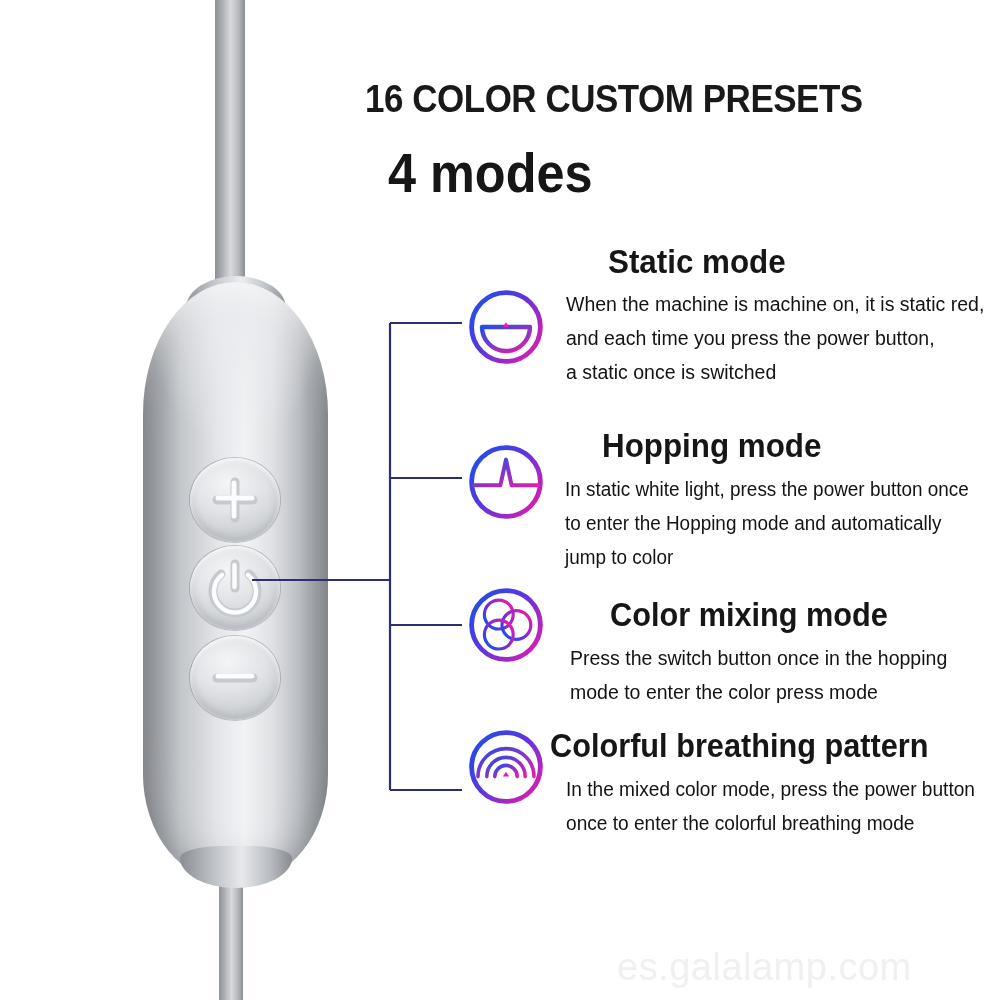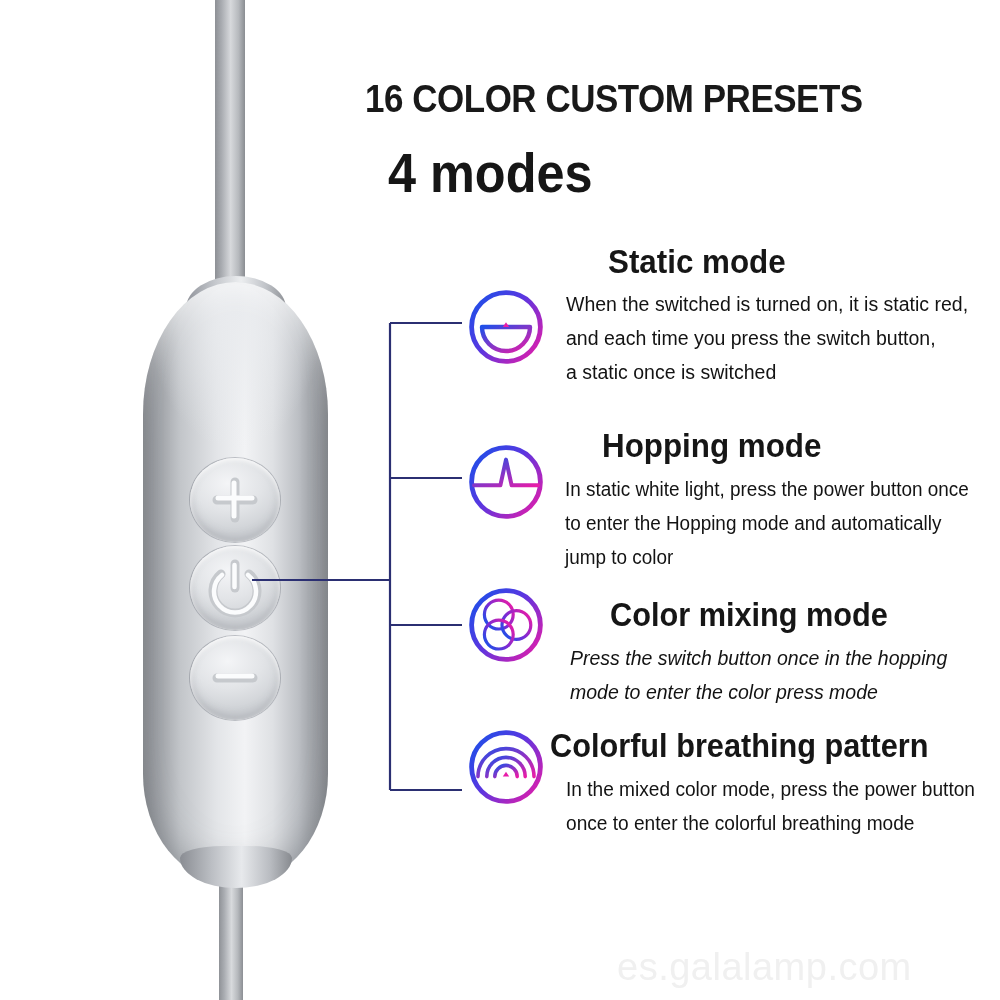--- a/index.html
+++ b/index.html
@@ -112,21 +112,21 @@
     line-height:34px;
     white-space:nowrap;
     transform-origin:left top;
   }
 
   #title-static   {left:608px;top:243px;font-size:33px;transform:scaleX(0.95);}
   #desc-static    {left:566px;top:287px;}
   #title-hopping  {left:602px;top:427px;font-size:33px;transform:scaleX(0.95);}
   #desc-hopping   {left:565px;top:472px;transform:scaleX(0.97);}
   #title-mixing   {left:610px;top:596px;font-size:33px;transform:scaleX(0.93);}
-  #desc-mixing    {left:570px;top:641px;font-style:italic;}
+  #desc-mixing    {left:570px;top:641px;}
   #title-breathing{left:550px;top:727px;font-size:33px;transform:scaleX(0.93);}
   #desc-breathing {left:566px;top:772px;transform:scaleX(0.98);}
 
   
   .watermark{
     position:absolute;left:617px;top:946px;
     font-family:"Liberation Sans", sans-serif;
     font-size:38px;
     color:#f0f0f0;
     letter-spacing:0.5px;
@@ -215,22 +215,22 @@
   <div class="mode-icon" id="icon-static">
     <svg viewBox="0 0 100 100">
       <circle cx="50" cy="50" r="43" fill="none" stroke="url(#ringGrad)" stroke-width="6"></circle>
       <path d="M20 50 L80 50 A30 30 0 0 1 20 50 Z" fill="none" stroke="url(#innerGrad)" stroke-width="5.5" stroke-linejoin="round"></path>
       <line x1="20" y1="50" x2="80" y2="50" stroke="url(#innerGrad)" stroke-width="5.5" stroke-linecap="round"></line>
       <path d="M46 50 L50 44 L54 50 Z" fill="#e81ca8"></path>
     </svg>
   </div>
   <div class="mode-title" id="title-static">Static mode</div>
   <div class="mode-desc" id="desc-static">
-    <div>When the switched is turned on, it is static red,</div>
-    <div>and each time you press the switch button,</div>
+    <div>When the machine is machine on, it is static red,</div>
+    <div>and each time you press the power button,</div>
     <div>a static once is switched</div>
   </div>
 
   <div class="mode-icon" id="icon-hopping">
     <svg viewBox="0 0 100 100">
       <circle cx="50" cy="50" r="43" fill="none" stroke="url(#ringGrad)" stroke-width="6"></circle>
       <polyline points="10,54 36,54 43,54 50,22 57,54 90,54" fill="none" stroke="url(#innerGrad)" stroke-width="5" stroke-linejoin="round" stroke-linecap="round"></polyline>
     </svg>
   </div>
   <div class="mode-title" id="title-hopping">Hopping mode</div>

